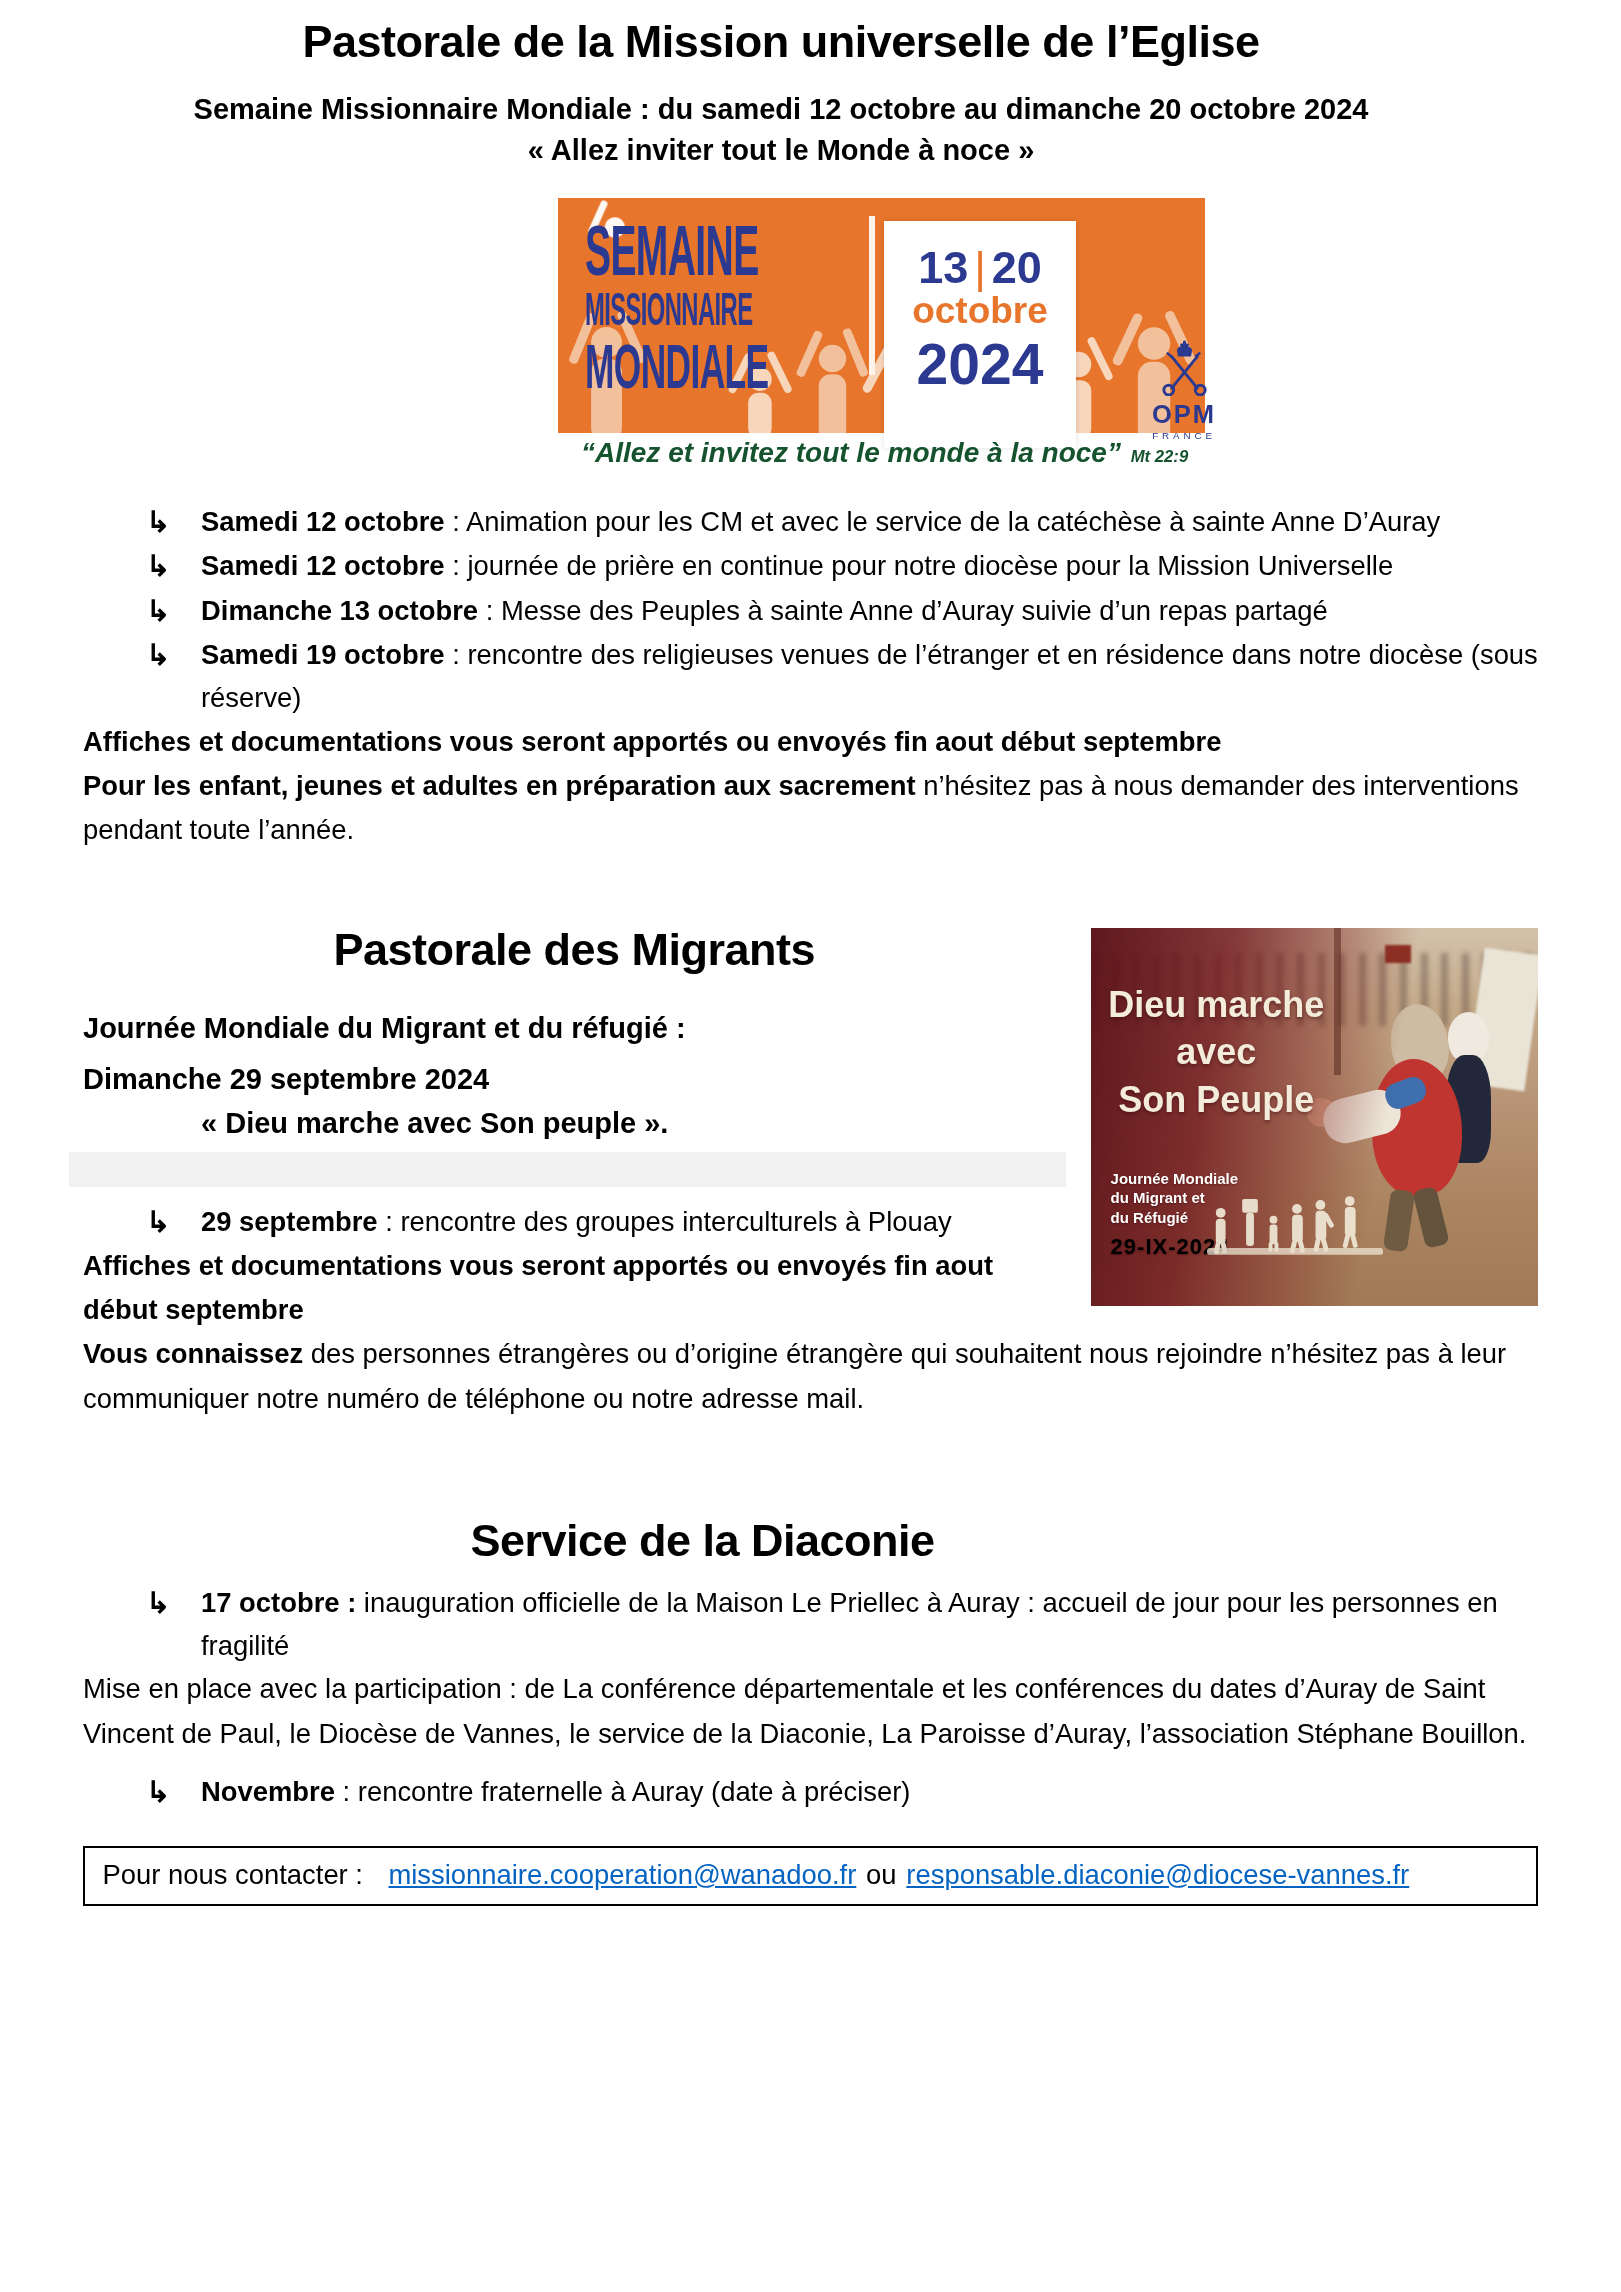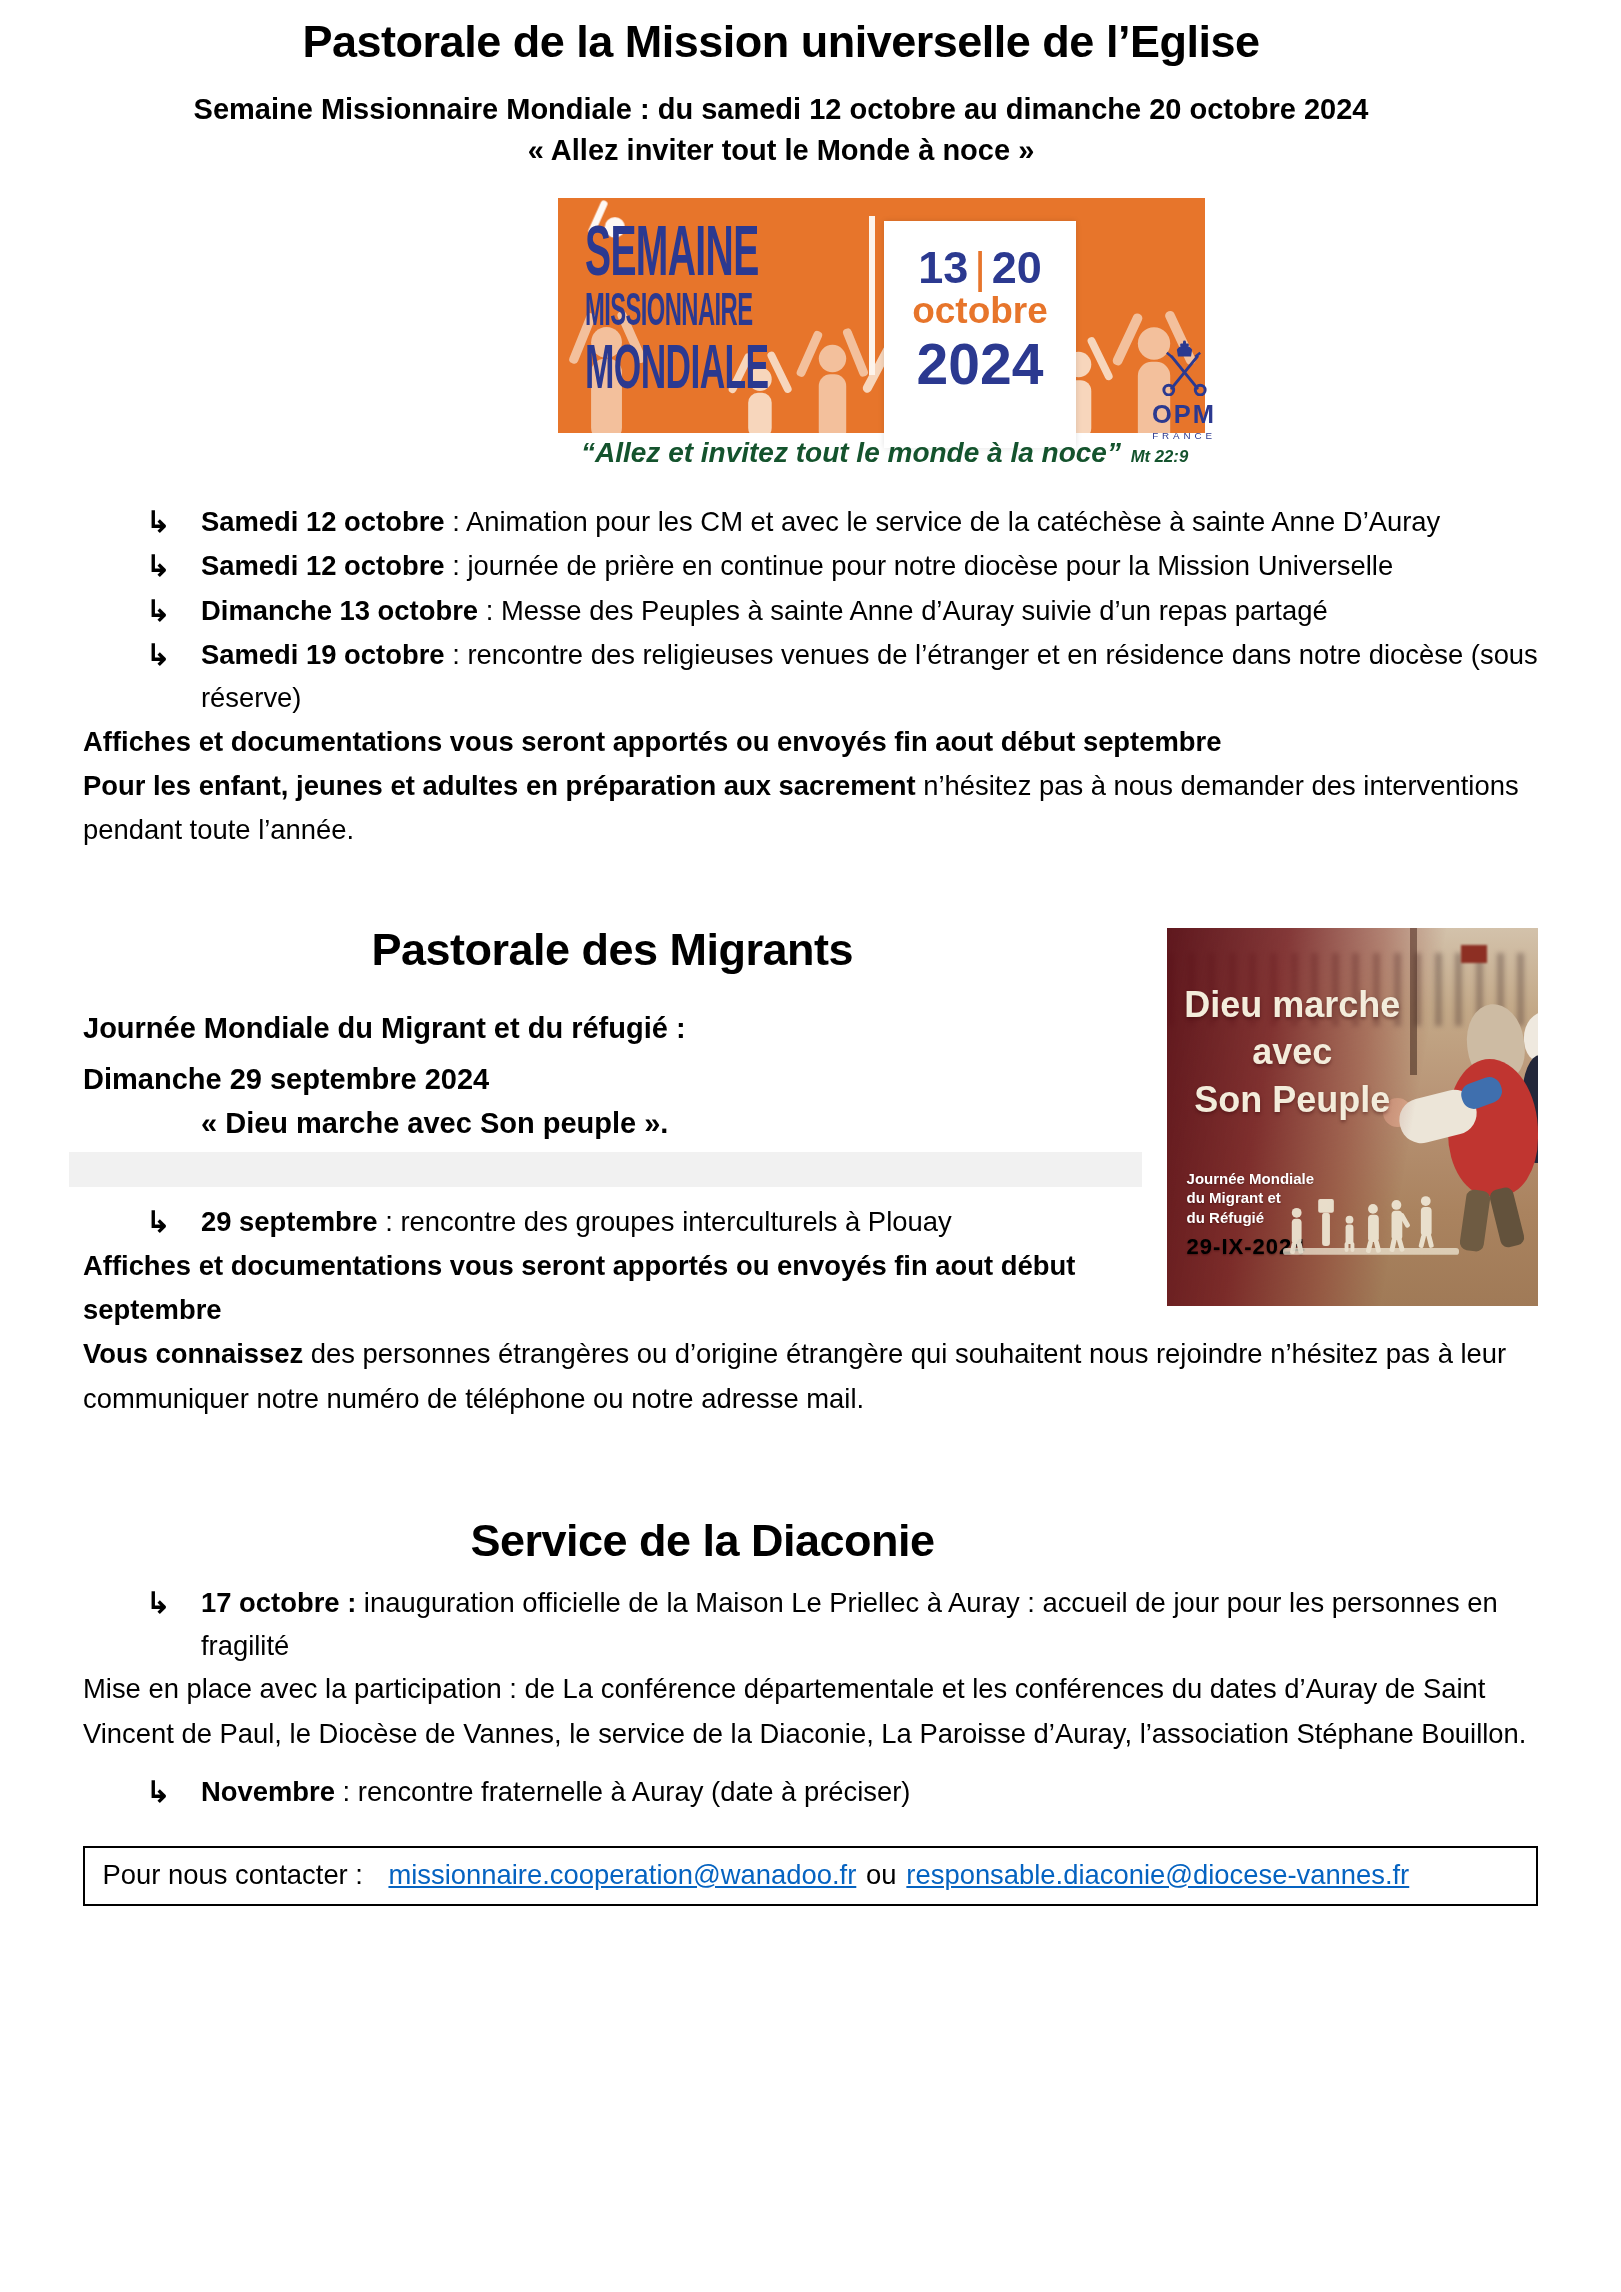--- a/index.html
+++ b/index.html
@@ -49,21 +49,21 @@
   .mig-flex{display:flex;gap:25.5px;align-items:flex-start;}
   .mig-left{flex:1;min-width:0;}
   .h2{font-size:45px;font-weight:bold;text-align:center;letter-spacing:-0.5px;}
   .mig-sub{font-size:29px;font-weight:bold;margin-top:27.4px;line-height:1.75;}
   .mig-quote{font-size:29px;font-weight:bold;margin-left:118px;margin-top:2px;}
   .grayband{height:35px;background:#f1f1f1;margin:11.8px 0 2px -13.7px;}
   .mig-affiches{margin-top:37px;}
   .vous{margin-top:39px;}
 
   
-  .photo{position:relative;width:371px;height:378px;overflow:hidden;flex:0 0 auto;margin-top:3.9px;background:#b79276;}
+  .photo{position:relative;width:447px;height:378px;overflow:hidden;flex:0 0 auto;margin-top:3.9px;background:#b79276;}
   .ph-bg{position:absolute;inset:0;background:linear-gradient(180deg,#d3c2ab 0%,#c3a887 22%,#b79274 48%,#aa835f 75%,#a07a57 100%);}
   .ph-crowd{position:absolute;top:25.5px;left:0;right:0;height:73px;
     background:repeating-linear-gradient(90deg,rgba(73,52,48,.38) 0 6.9px,rgba(0,0,0,0) 6.9px 20.6px);
     filter:blur(2.9px);}
   .ph-pole{position:absolute;left:243px;top:0;width:6.9px;height:147px;background:rgba(60,40,30,.55);filter:blur(0.5px);}
   .ph-flag{position:absolute;left:294px;top:17.6px;width:25.5px;height:17.6px;background:#8d2f23;filter:blur(1px);}
   .ph-red{position:absolute;inset:0;background:linear-gradient(100deg,rgba(88,14,22,.95) 0%,rgba(114,26,31,.82) 28%,rgba(133,45,40,.42) 50%,rgba(0,0,0,0) 64%);}
   .ph-woman{position:absolute;left:267px;top:76px;width:118px;height:245px;filter:blur(0.6px);}
   .w-scarf{position:absolute;left:33px;top:0;width:57px;height:78px;background:#cdbba3;border-radius:50% 50% 42% 45%;transform:rotate(-7deg);}
   .w-dress{position:absolute;left:13.7px;top:55px;width:90px;height:137px;background:#c03530;border-radius:46% 54% 42% 46%;}

